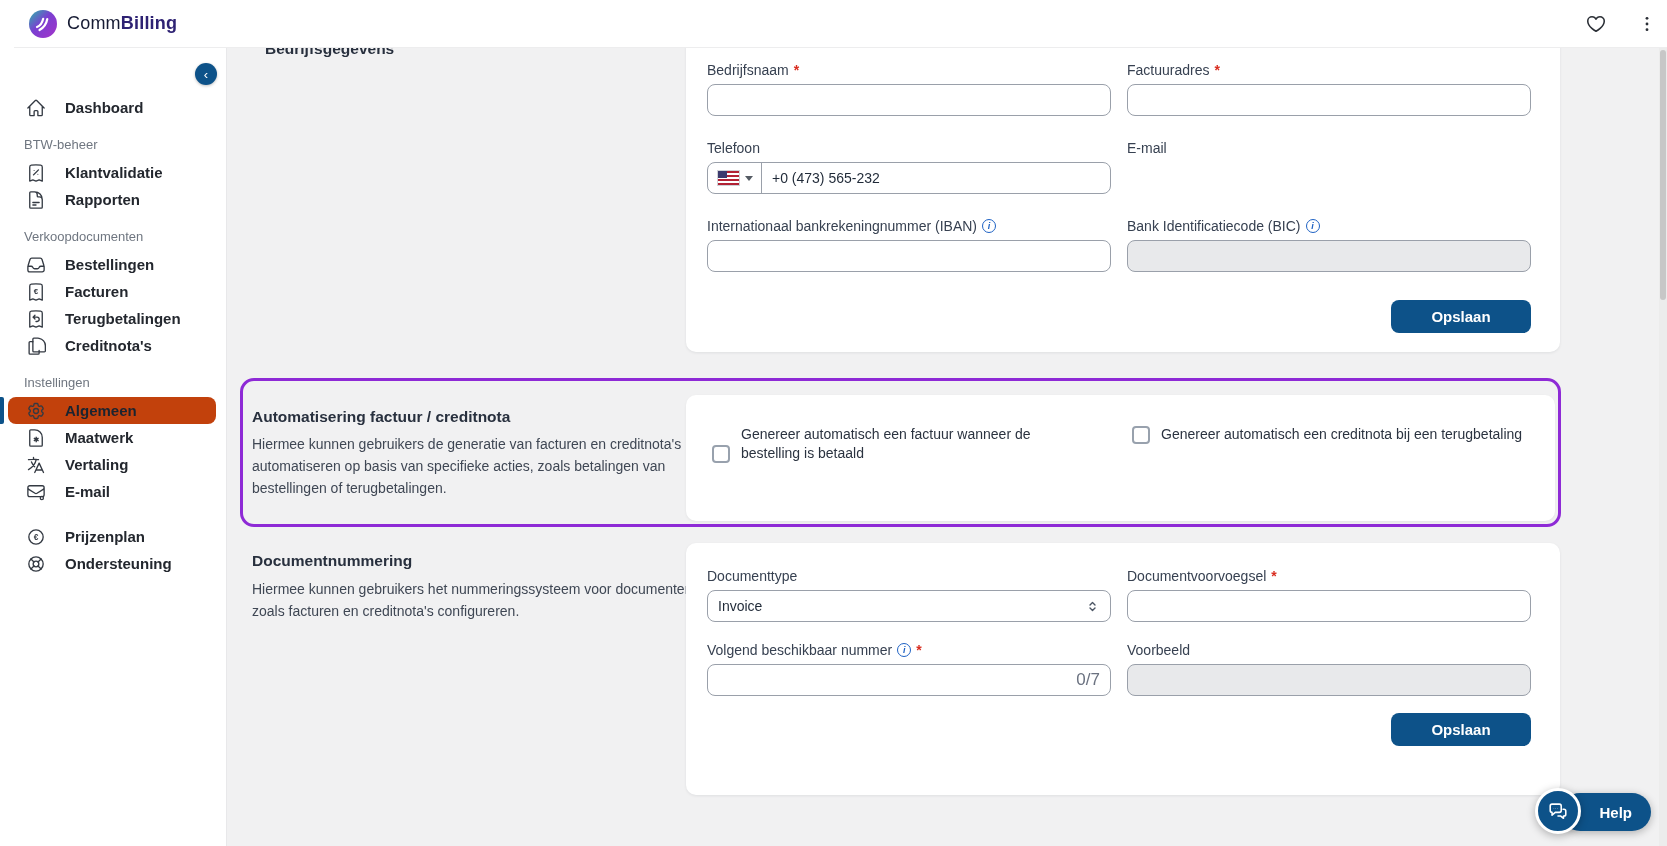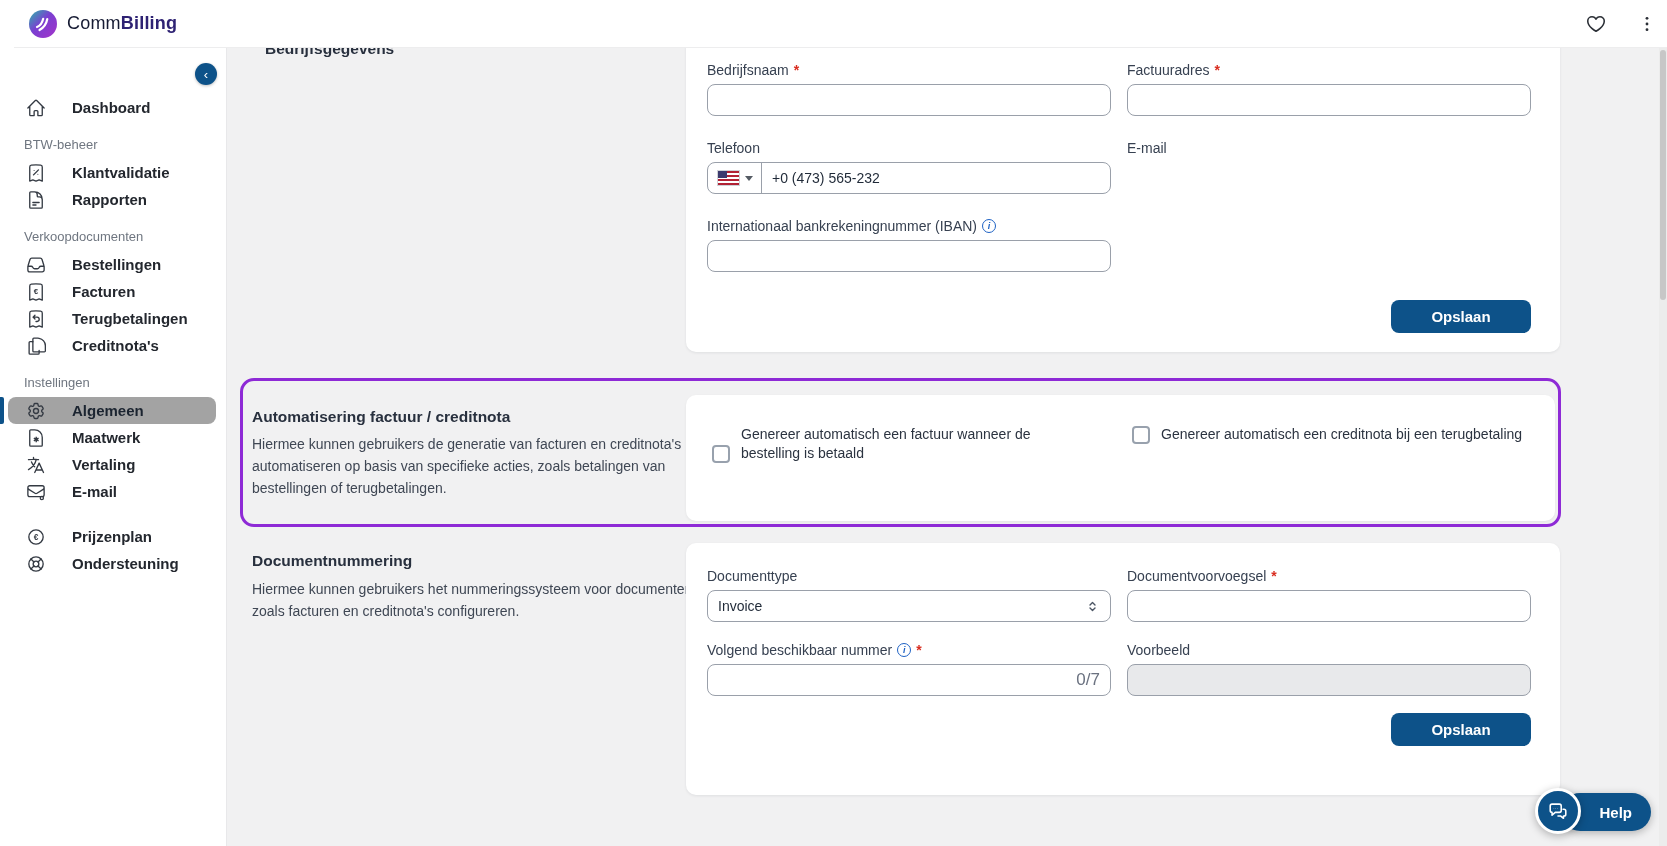--- a/index.html
+++ b/index.html
@@ -27,26 +27,26 @@
   #collapse-btn{
     position:absolute;top:15px;right:9px;width:22px;height:22px;border-radius:50%;
     background:#0d5289;color:#fff;border:none;display:flex;align-items:center;justify-content:center;
     font-size:13px;line-height:1;cursor:pointer;box-shadow:0 1px 3px rgba(0,0,0,.25);
   }
   .nav{padding-top:46px;position:relative;}
   .nav-section-label{
     padding:0 24px;margin:16px 0 6px 0;font-size:13px;color:#6f7680;font-weight:500;height:16px;line-height:16px;
   }
   .nav-item{
-    position:relative;display:flex;align-items:center;gap:26px;height:27px;
+    position:relative;display:flex;align-items:center;gap:19px;height:27px;
     padding:0 10px 0 26px;font-size:15px;font-weight:600;color:#23272e;cursor:pointer;
   }
   .nav-item svg{flex:0 0 auto;}
   .nav-item.active{
-    background:#a3a3a3;border-radius:8px;margin:0 10px 0 8px;padding-left:18px;color:#1b2430;
+    background:#c2410c;border-radius:8px;margin:0 10px 0 8px;padding-left:18px;color:#1b2430;
   }
   .active-bar{position:absolute;left:-8px;top:0;width:4px;height:27px;background:#0d5289;border-radius:0 2px 2px 0;}
   .nav-gap{height:18px;}
   
   #main{
     position:fixed;left:226px;top:48px;width:1441px;height:798px;
     background:#f1f1f2;overflow:hidden;
   }
   .section-heading{font-size:15.5px;font-weight:700;color:#28303e;line-height:16px;}
   #heading-company{position:absolute;left:39px;top:-7px;}
@@ -355,20 +355,27 @@
           <span>E-mail</span>
         </div>
       </div>
       <div class="field">
         <div class="field-label">
           <span>Internationaal bankrekeningnummer (IBAN)</span>
           <span class="info-icon"></span>
         </div>
         <div class="input"></div>
       </div>
+      <div class="field">
+        <div class="field-label">
+          <span>Bank Identificatiecode (BIC)</span>
+          <span class="info-icon"></span>
+        </div>
+        <div class="input disabled"></div>
+      </div>
     </div>
     <button class="btn-primary">Opslaan</button>
   </div>
 
   <div id="automation-box">
     <div id="automation-text">
       <div class="section-heading">Automatisering factuur / creditnota</div>
       <div class="section-desc">Hiermee kunnen gebruikers de generatie van facturen en creditnota's automatiseren op basis van specifieke acties, zoals betalingen van bestellingen of terugbetalingen.</div>
     </div>
     <div id="automation-panel">

